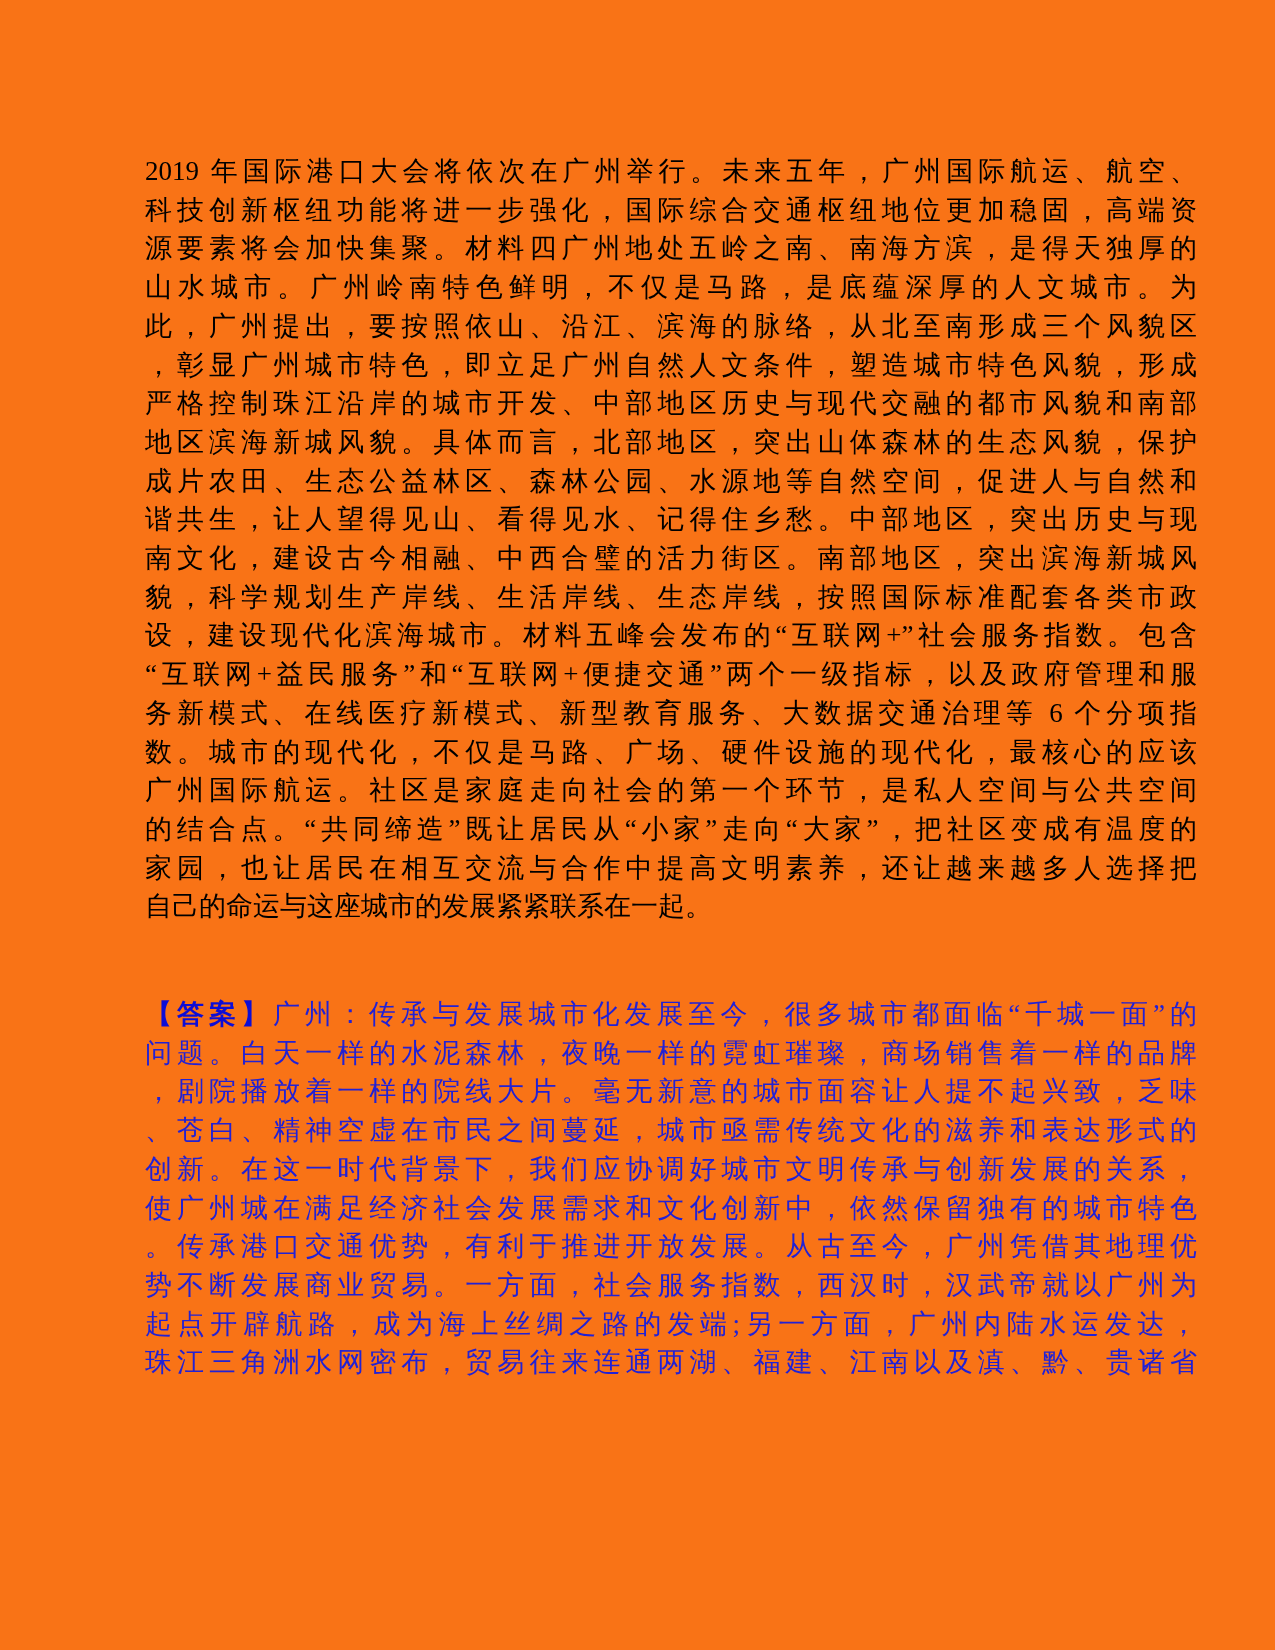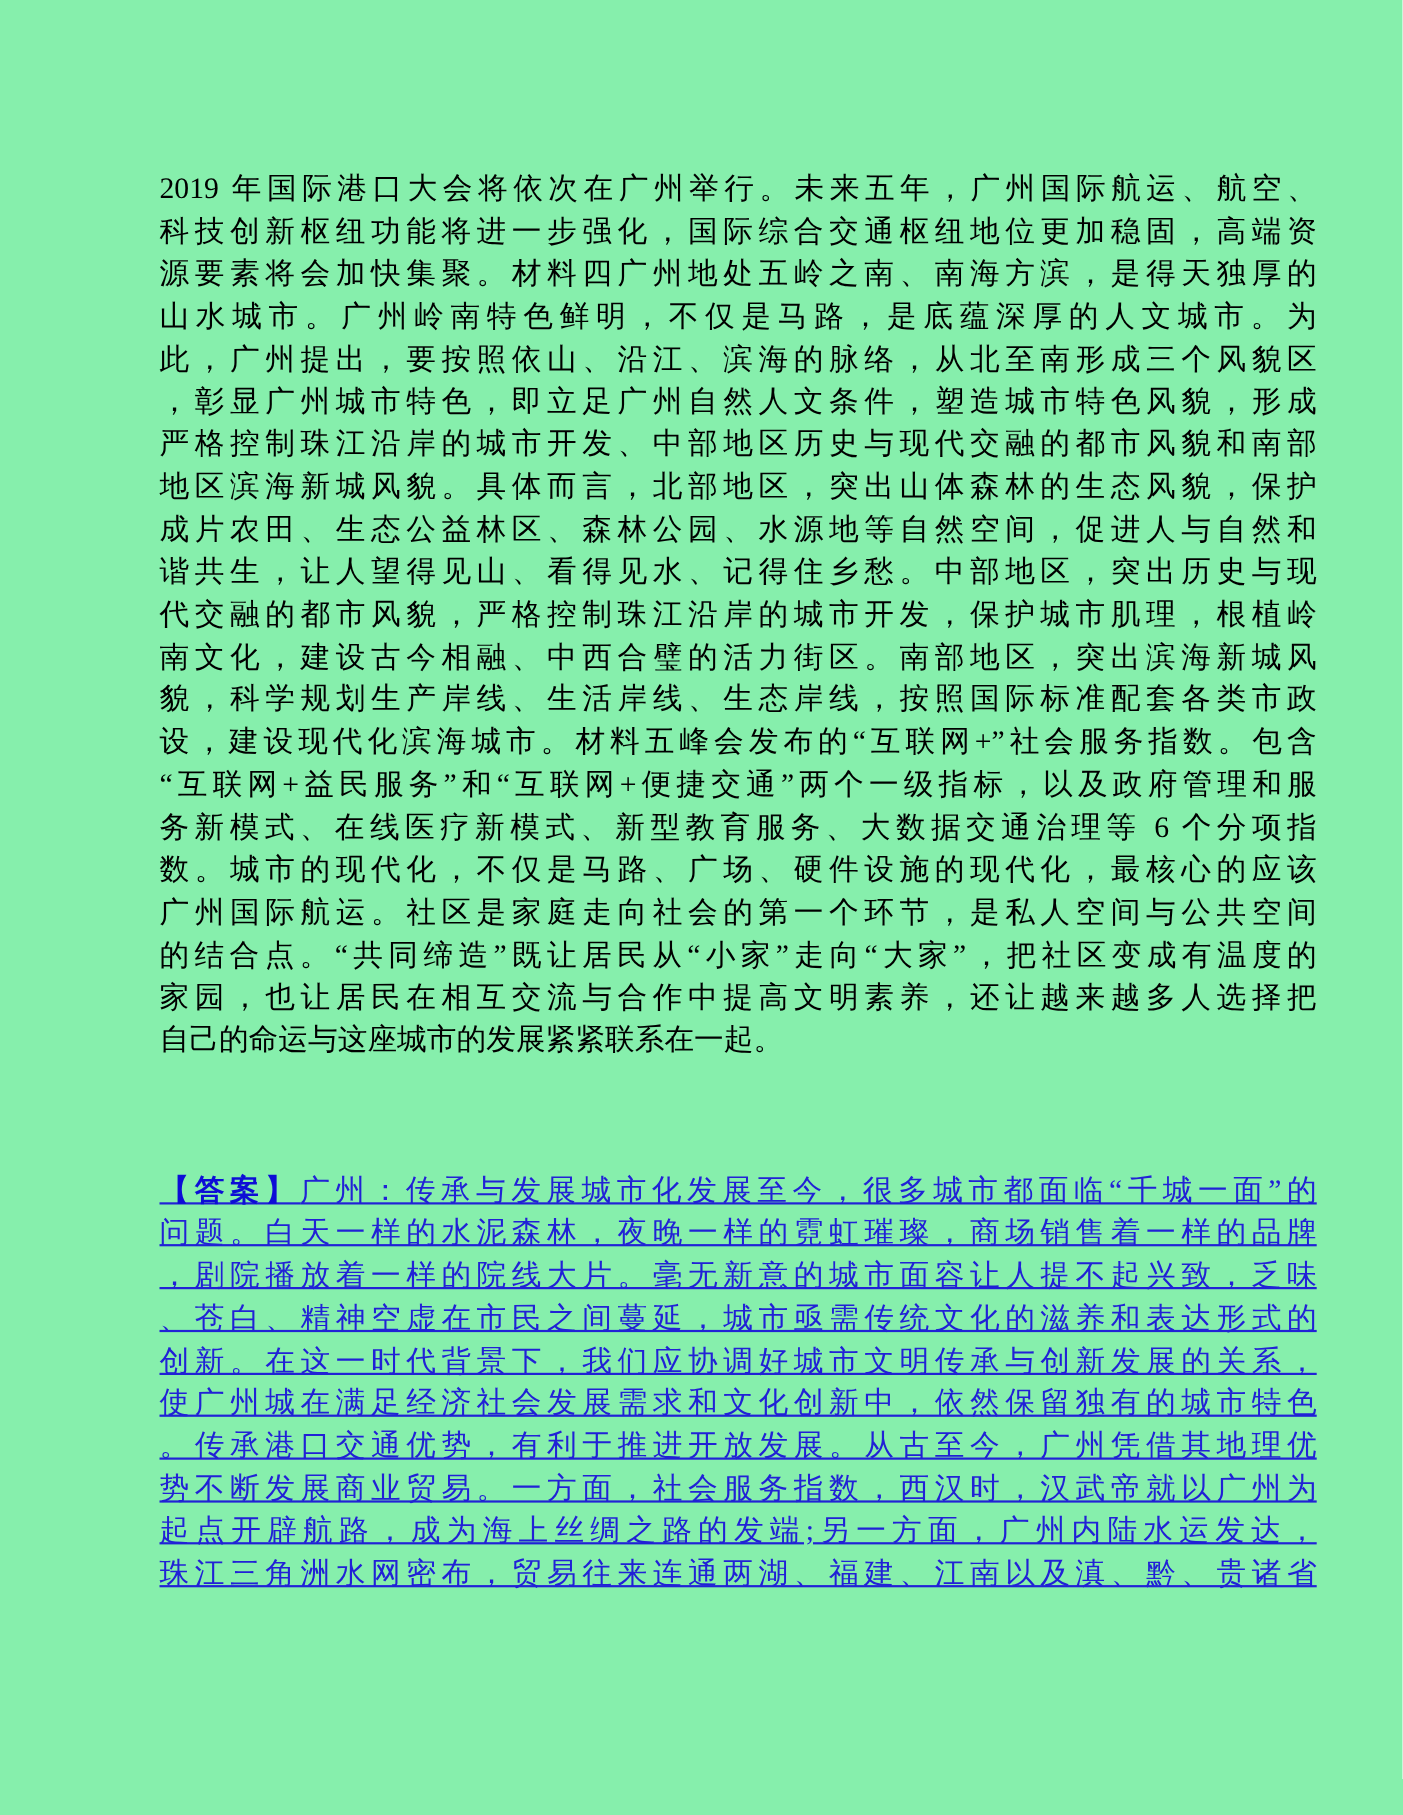--- a/index.html
+++ b/index.html
@@ -4,42 +4,41 @@
 <style>
   html, body {
     margin: 0;
     padding: 0;
     background: #ffffff;
   }
   .page {
     position: relative;
     width: 1275px;
     height: 1650px;
-    background: #86efac;
+    background: #f97316;
     box-sizing: border-box;
     padding: 152px 78px 0 145px;
     overflow: hidden;
     font-family: "Liberation Serif", "DejaVu Serif", serif;
   }
   .para {
     font-size: 27px;
     line-height: 38.7px;
     color: #000000;
   }
   .para .line {
     text-align: justify;
     text-align-last: justify;
   }
   .para .line.last-left {
     text-align-last: left;
   }
   .answer {
-    margin-top: 98px;
+    margin-top: 69px;
     color: #2121d6;
-    text-decoration: underline;
   }
   .answer strong {
     font-weight: bold;
     color: #0d0dd6;
   }
 </style>
 </head>
 <body>
 
 <div class="page">
@@ -47,21 +46,20 @@
       <div class="line">2019 年国际港口大会将依次在广州举行。未来五年，广州国际航运、航空、</div>
       <div class="line">科技创新枢纽功能将进一步强化，国际综合交通枢纽地位更加稳固，高端资</div>
       <div class="line">源要素将会加快集聚。材料四广州地处五岭之南、南海方滨，是得天独厚的</div>
       <div class="line">山水城市。广州岭南特色鲜明，不仅是马路，是底蕴深厚的人文城市。为</div>
       <div class="line">此，广州提出，要按照依山、沿江、滨海的脉络，从北至南形成三个风貌区</div>
       <div class="line">，彰显广州城市特色，即立足广州自然人文条件，塑造城市特色风貌，形成</div>
       <div class="line">严格控制珠江沿岸的城市开发、中部地区历史与现代交融的都市风貌和南部</div>
       <div class="line">地区滨海新城风貌。具体而言，北部地区，突出山体森林的生态风貌，保护</div>
       <div class="line">成片农田、生态公益林区、森林公园、水源地等自然空间，促进人与自然和</div>
       <div class="line">谐共生，让人望得见山、看得见水、记得住乡愁。中部地区，突出历史与现</div>
-      <div class="line">代交融的都市风貌，严格控制珠江沿岸的城市开发，保护城市肌理，根植岭</div>
       <div class="line">南文化，建设古今相融、中西合璧的活力街区。南部地区，突出滨海新城风</div>
       <div class="line">貌，科学规划生产岸线、生活岸线、生态岸线，按照国际标准配套各类市政</div>
       <div class="line">设，建设现代化滨海城市。材料五峰会发布的“互联网+”社会服务指数。包含</div>
       <div class="line">“互联网+益民服务”和“互联网+便捷交通”两个一级指标，以及政府管理和服</div>
       <div class="line">务新模式、在线医疗新模式、新型教育服务、大数据交通治理等 6 个分项指</div>
       <div class="line">数。城市的现代化，不仅是马路、广场、硬件设施的现代化，最核心的应该</div>
       <div class="line">广州国际航运。社区是家庭走向社会的第一个环节，是私人空间与公共空间</div>
       <div class="line">的结合点。“共同缔造”既让居民从“小家”走向“大家”，把社区变成有温度的</div>
       <div class="line">家园，也让居民在相互交流与合作中提高文明素养，还让越来越多人选择把</div>
       <div class="line last-left">自己的命运与这座城市的发展紧紧联系在一起。</div>

